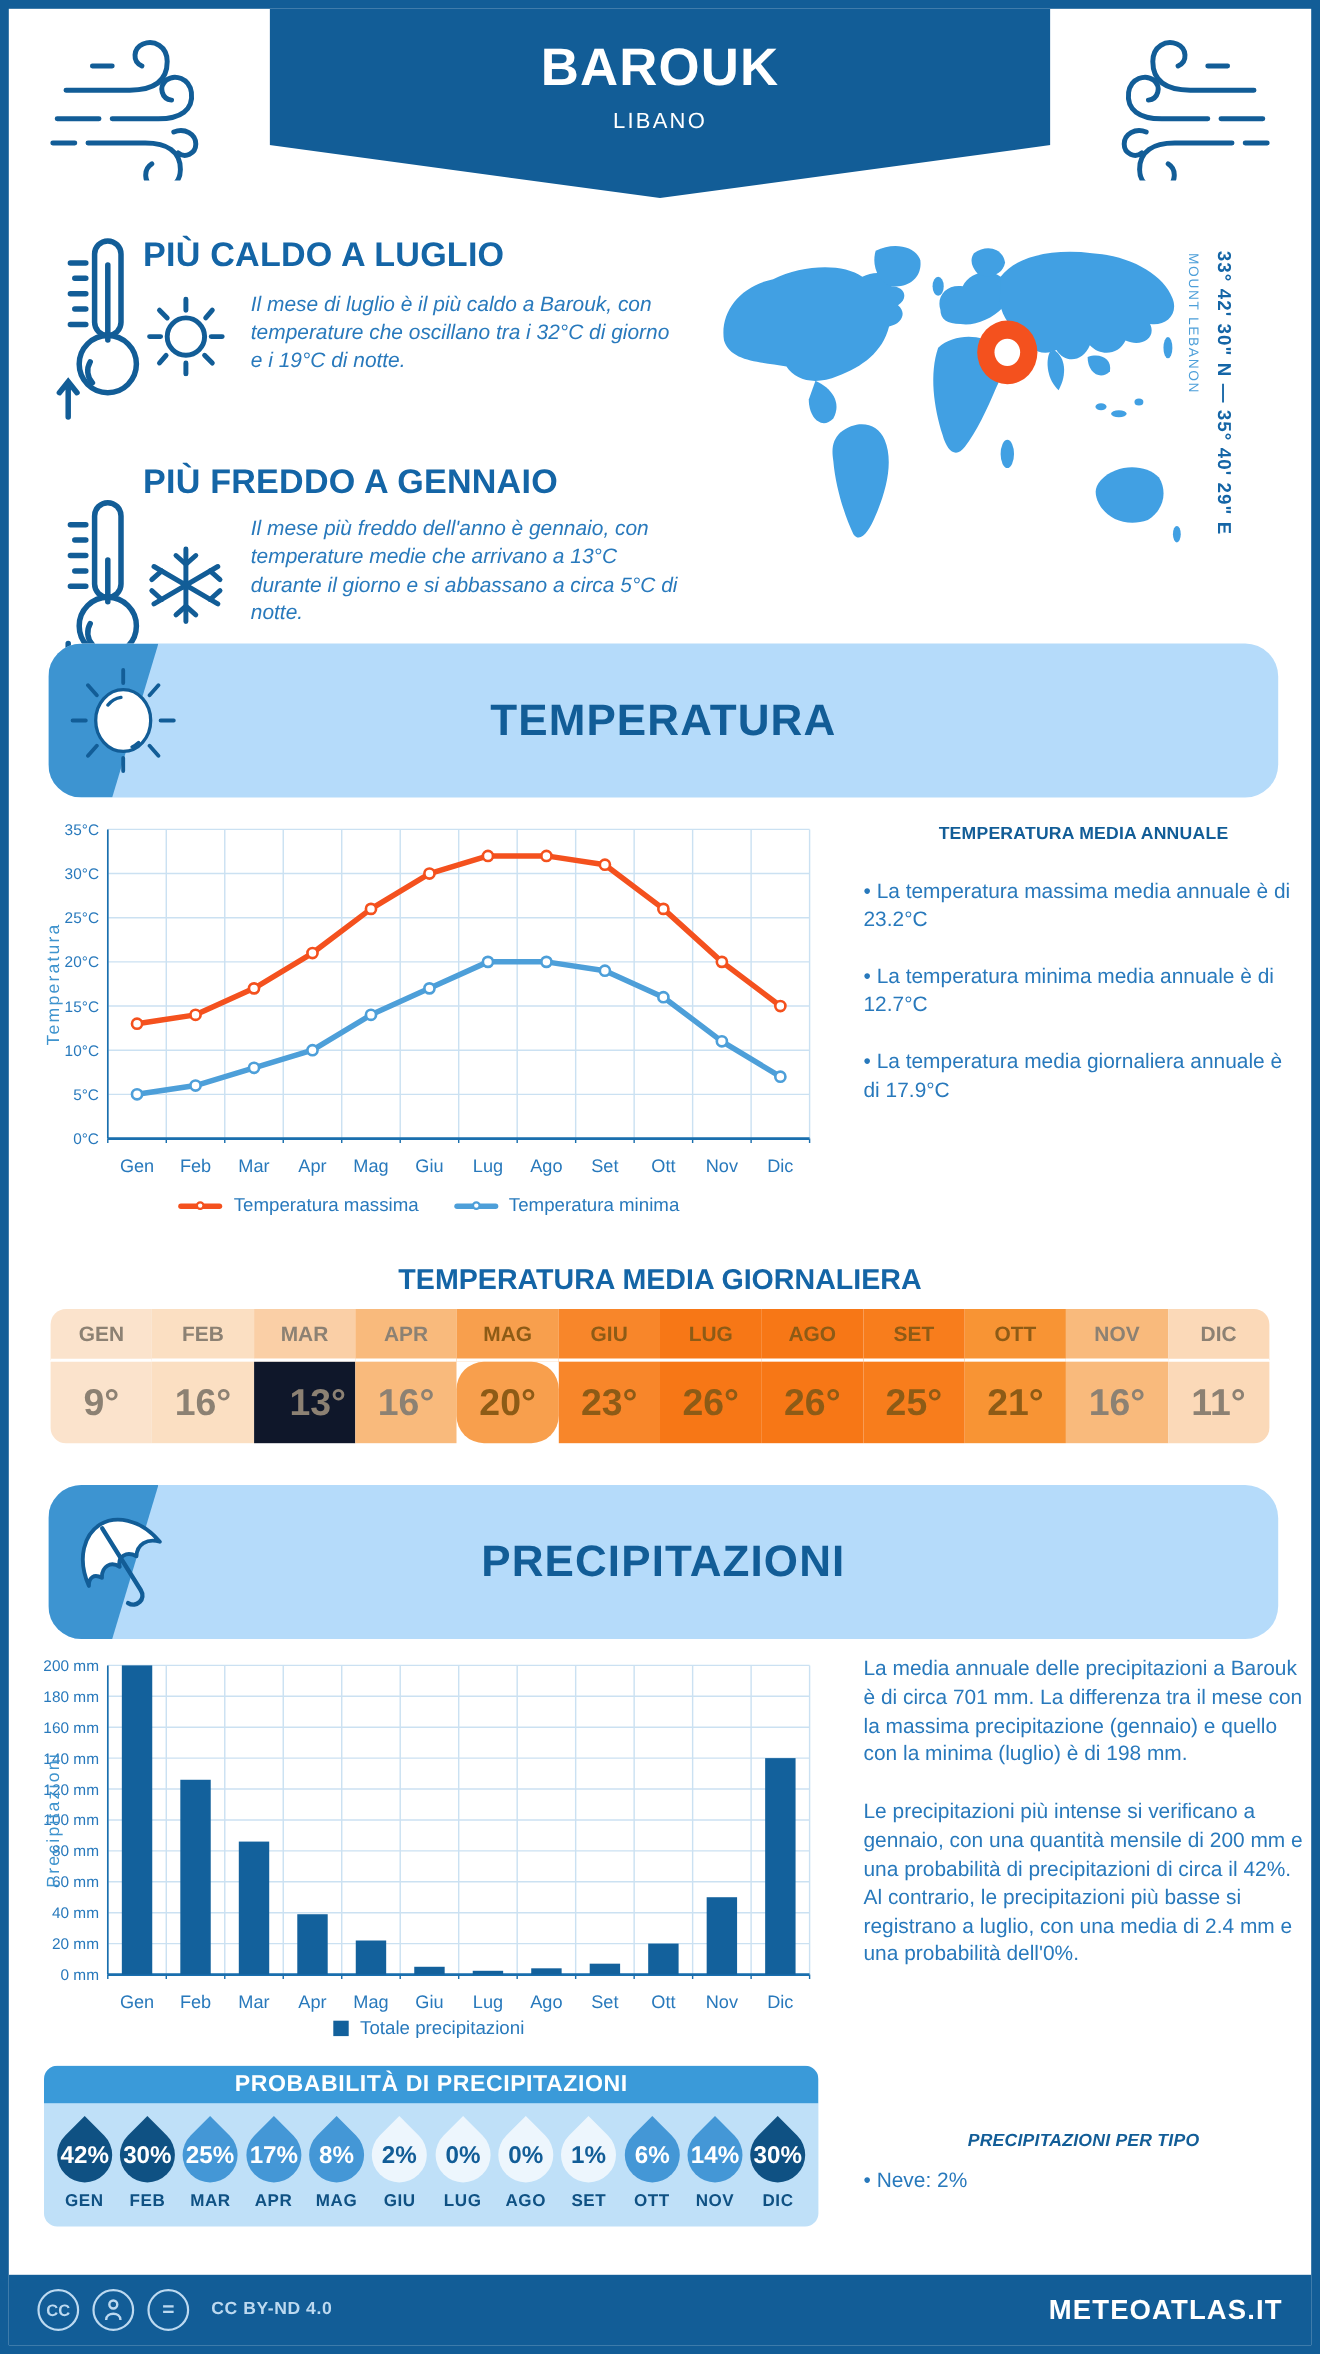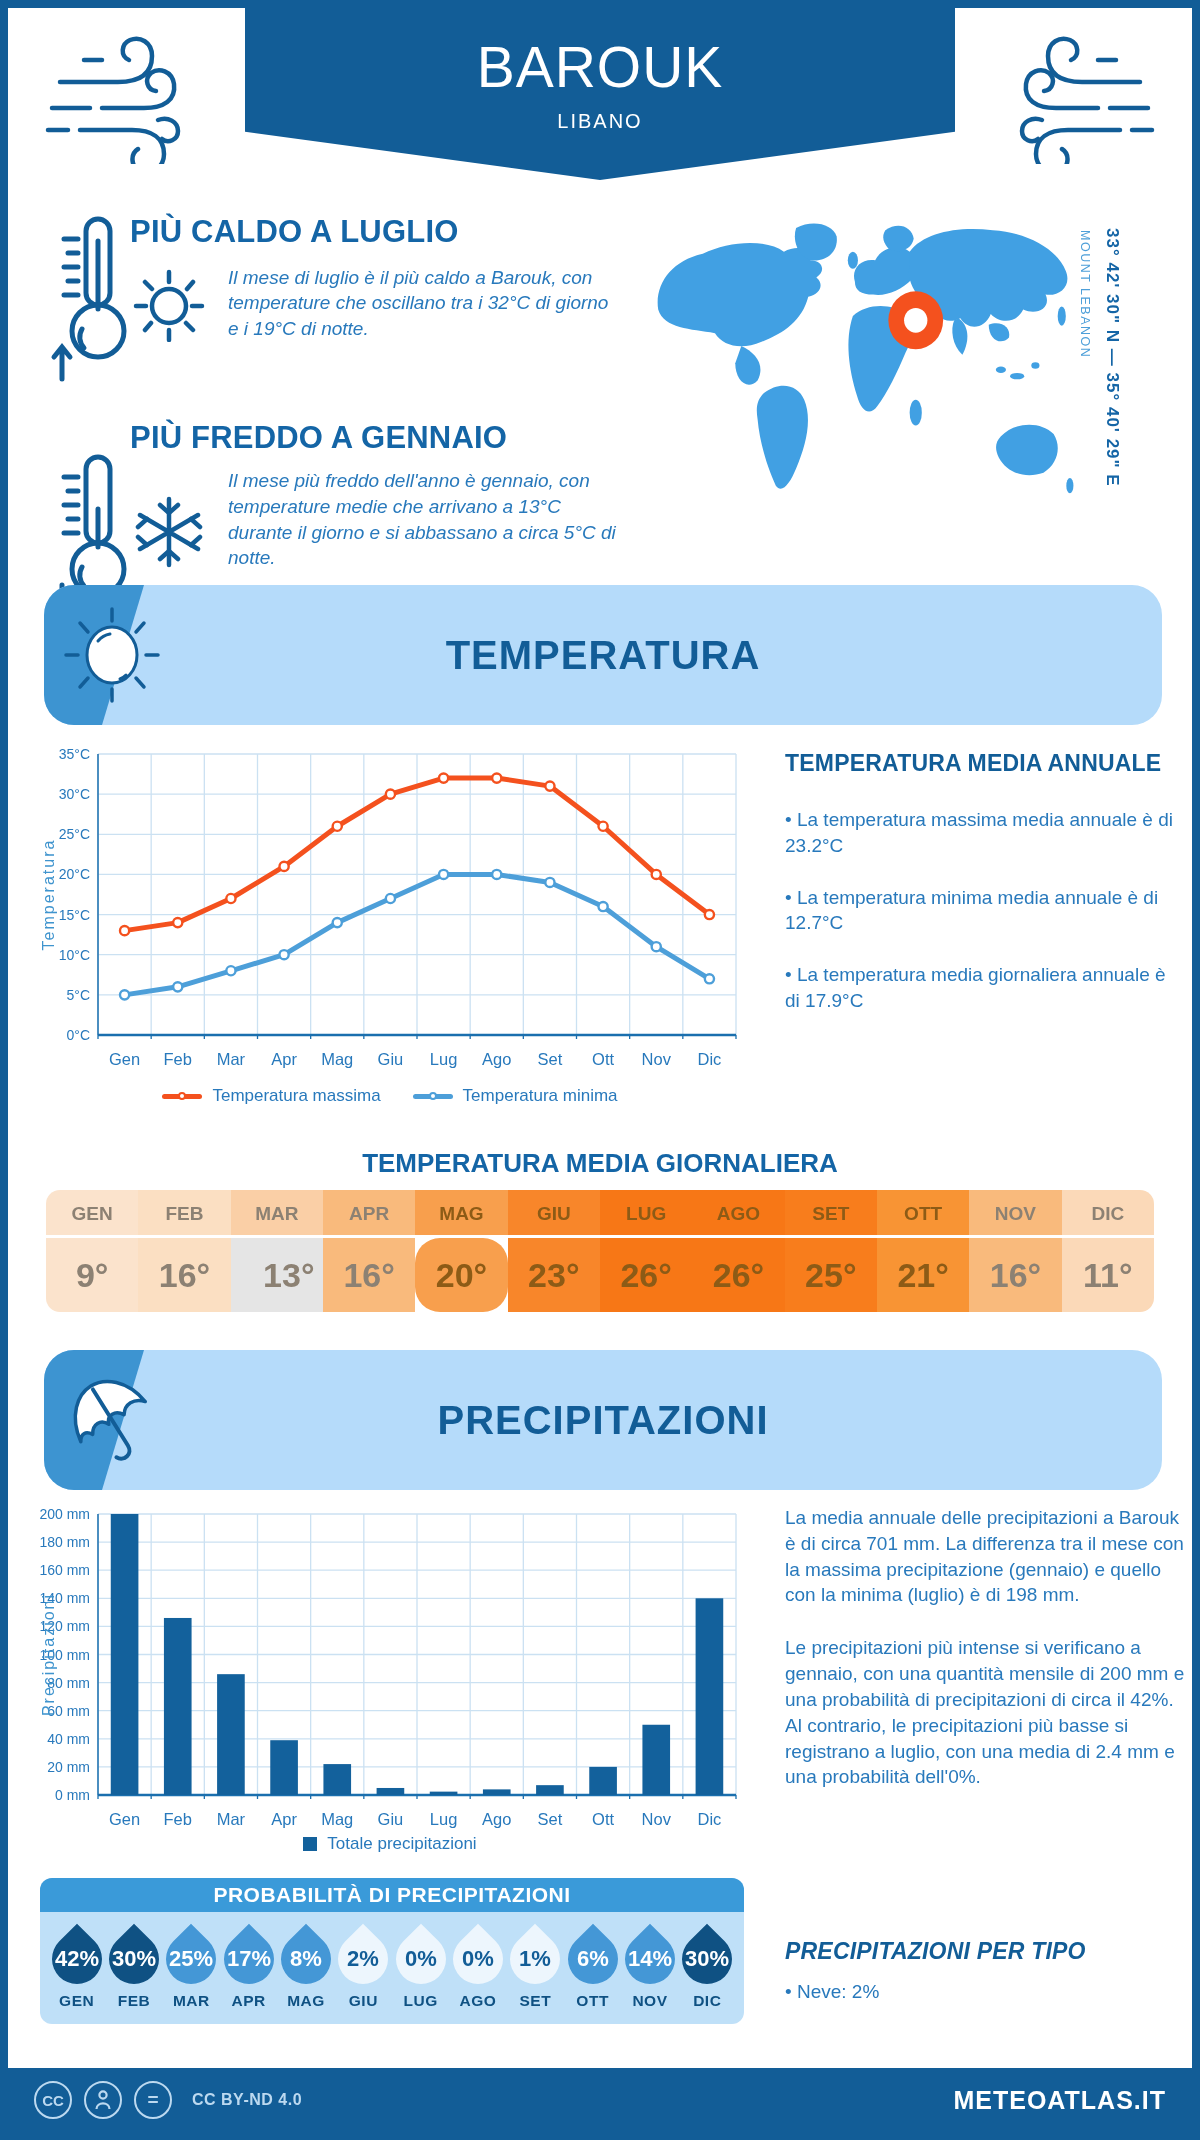--- a/index.html
+++ b/index.html
@@ -2,21 +2,21 @@
 <html><head>
 <meta charset="utf-8">
 <style>
   html,body{margin:0;padding:0;background:#e8e8e8;}
   *{box-sizing:border-box;}
   #page{position:relative;width:1200px;height:2140px;background:#fff;border:8px solid #125D97;overflow:hidden;font-family:"Liberation Sans",sans-serif;}
 
   
   .banner-head{position:absolute;left:237px;top:0;width:710px;height:172px;background:#125D97;
     clip-path:polygon(0 0,100% 0,100% 72%,50% 100%,0 72%);text-align:center;color:#fff;}
-  .banner-head h1{margin:26px 0 0;font-size:57px;letter-spacing:1px;font-weight:normal;}
+  .banner-head h1{margin:26px 0 0;font-size:48px;letter-spacing:1px;font-weight:bold;}
   .banner-head .sub{margin-top:10px;font-size:20px;letter-spacing:2px;}
   .wind{position:absolute;top:16px;width:165px;height:140px;}
   .wind.rt{transform:scaleX(-1);}
 
   
   .thermo{position:absolute;left:42px;width:84px;height:170px;}
   .hl{position:absolute;left:122px;width:520px;}
   .hl h2{margin:0 0 12px;font-size:31px;color:#1465A6;letter-spacing:0.2px;}
   .hl-row{display:flex;gap:20px;align-items:flex-end;font-style:italic;}
   .hl-icon{width:78px;flex:none;margin-top:2px;}
@@ -40,21 +40,21 @@
   
   .chart{position:absolute;left:32px;width:700px;height:335px;}
   .chart-legend{position:absolute;left:32px;width:700px;display:flex;justify-content:center;gap:32px;align-items:center;}
   .lg-item{display:flex;align-items:center;gap:10px;font-size:17px;color:#2879BC;}
   .lg-line{width:40px;height:5px;border-radius:3px;position:relative;display:inline-block;}
   .lg-line i{position:absolute;left:50%;top:50%;transform:translate(-50%,-50%);width:8px;height:8px;background:#fff;border:2.5px solid;border-radius:50%;}
   .lg-sq{width:14px;height:14px;display:inline-block;}
 
   
   .col-annual{position:absolute;left:777px;top:742px;width:400px;}
-  .col-annual h3,.ptype h3{margin:0 0 30px;font-size:23px;color:#125D97;letter-spacing:0.2px;}
+  .col-annual h3,.ptype h3{margin:0 0 30px;font-size:16px;color:#125D97;letter-spacing:0.2px;text-align:center;}
   .blist{margin:0;padding:0;list-style:none;}
   .blist li{font-size:19px;line-height:1.36;color:#2879BC;margin-bottom:26px;}
   .blist li:before{content:"• ";}
   .ptext{position:absolute;left:777px;top:1497px;width:402px;}
   .ptext p{margin:0 0 27px;font-size:19px;line-height:1.36;color:#2879BC;}
 
   
   .daily-title{position:absolute;left:0;right:0;top:1140px;text-align:center;
     font-size:26px;font-weight:bold;color:#1465A6;}
   .daily{position:absolute;left:38px;right:38px;top:1182px;display:flex;}
@@ -310,21 +310,21 @@
       <div class="dcell">
         <div class="dm" style="background: rgb(251, 227, 204); color: rgb(140, 129, 115);">GEN</div>
         <div class="dv" style="background: rgb(251, 227, 204); color: rgb(140, 129, 115);">9°</div>
       </div>
       <div class="dcell">
         <div class="dm" style="background: rgb(251, 223, 194); color: rgb(140, 129, 115);">FEB</div>
         <div class="dv" style="background: rgb(251, 223, 194); color: rgb(140, 129, 115);">16°</div>
       </div>
       <div class="dcell">
         <div class="dm" style="background: rgb(250, 207, 166); color: rgb(140, 129, 115);">MAR</div>
-        <div class="dv" style="background: #e5e5e5; color: rgb(140, 129, 115); padding-left: 24px;">13°</div>
+        <div class="dv" style="background: #0f172a; color: rgb(140, 129, 115); padding-left: 24px;">13°</div>
       </div>
       <div class="dcell">
         <div class="dm" style="background: rgb(249, 186, 124); color: rgb(140, 129, 115);">APR</div>
         <div class="dv" style="background: rgb(249, 186, 124); color: rgb(140, 129, 115);">16°</div>
       </div>
       <div class="dcell">
         <div class="dm" style="background: rgb(248, 159, 77); color: rgb(141, 91, 22);">MAG</div>
         <div class="dv" style="background: rgb(248, 159, 77); color: rgb(141, 91, 22); border-radius: 25px;">20°</div>
       </div>
       <div class="dcell">

